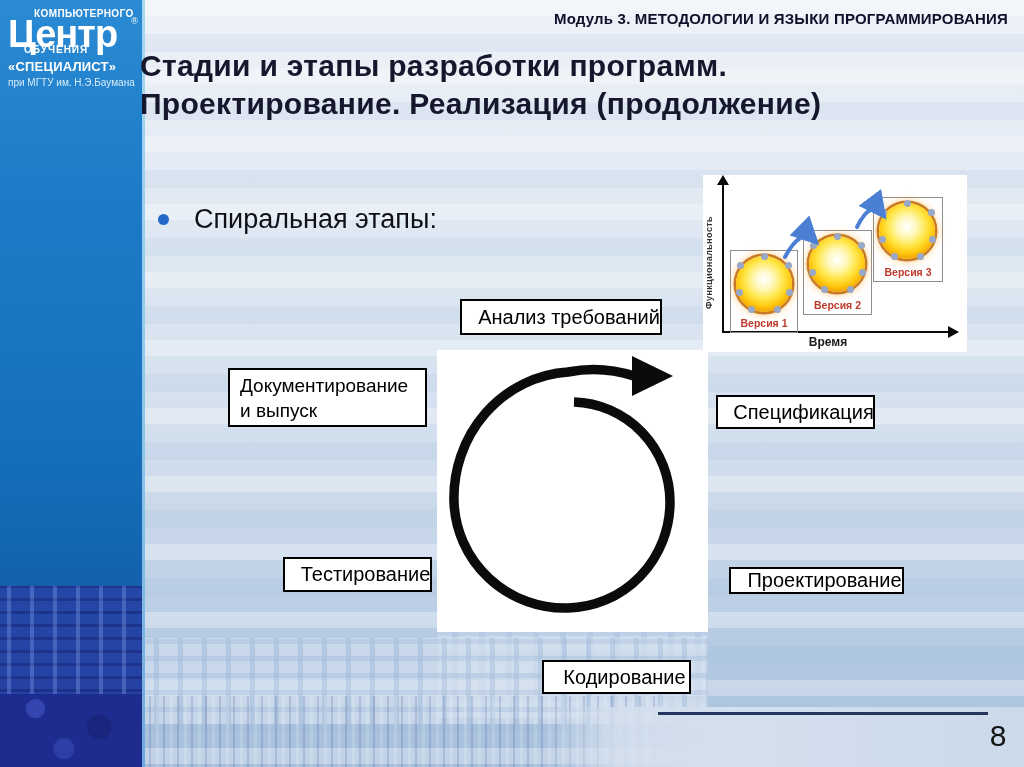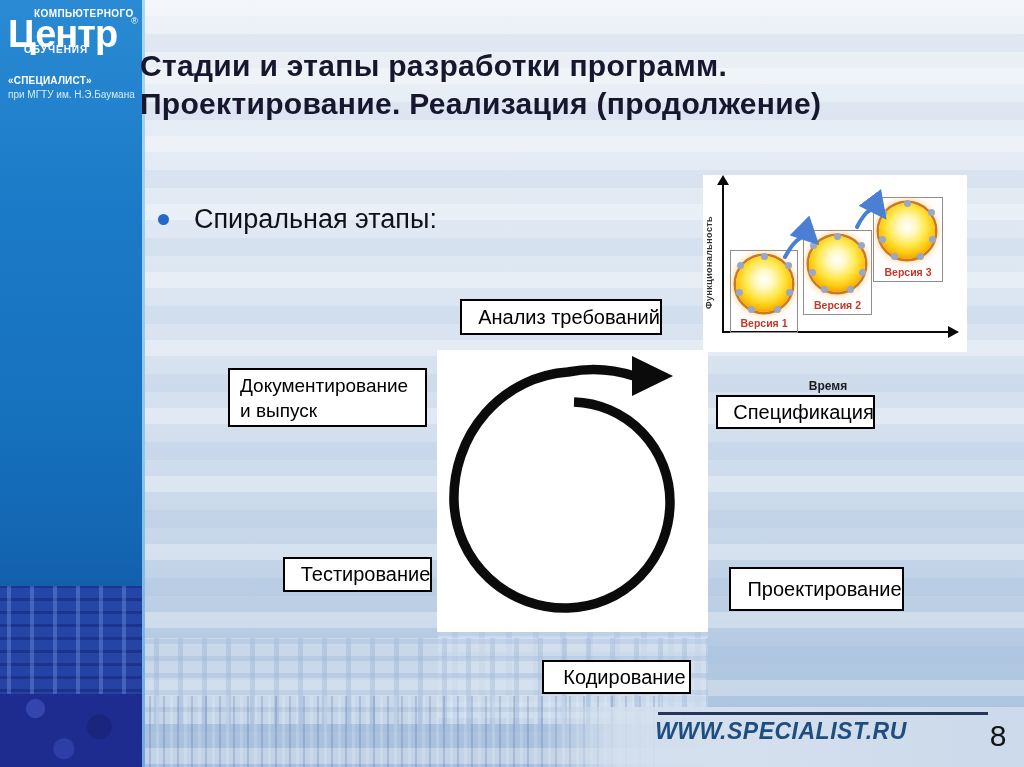--- a/index.html
+++ b/index.html
@@ -34,21 +34,21 @@
       radial-gradient(circle at 25% 20%, rgba(70,90,200,.55) 0 9px, rgba(70,90,200,0) 10px),
       radial-gradient(circle at 70% 45%, rgba(25,35,120,.8) 0 12px, rgba(25,35,120,0) 13px),
       radial-gradient(circle at 45% 75%, rgba(60,80,190,.5) 0 10px, rgba(60,80,190,0) 11px);}
 
   
   .logo{position:absolute; left:8px; top:8px; width:130px; color:#fff; z-index:3;}
   .logo-top{font-size:10px; font-weight:bold; letter-spacing:.4px; padding-left:26px; white-space:nowrap;}
   .logo-main{font-size:38px; font-weight:bold; line-height:30px; letter-spacing:-1px; margin-top:0;}
   .logo-reg{position:absolute; right:0; top:8px; font-size:9px;}
   .logo-sub{font-size:10px; font-weight:bold; letter-spacing:1px; margin:-5px 0 0 16px;}
-  .logo-brand{font-size:10px; font-weight:bold; letter-spacing:.2px; margin-top:20px; white-space:nowrap;}
+  .logo-brand{font-size:13px; font-weight:bold; letter-spacing:.2px; margin-top:4px; white-space:nowrap;}
   .logo-aff{font-size:10px; color:#D8ECF8; margin-top:3px; white-space:nowrap;}
 
   
   .bg-tower{position:absolute; left:438px; top:426px; width:270px; height:292px; z-index:1; opacity:.55;
     background-color:#DFE9F4;
     background-image:
       repeating-linear-gradient(90deg, rgba(165,190,222,0) 0 14px, rgba(165,190,222,.55) 14px 20px, rgba(165,190,222,0) 20px 27px),
       repeating-linear-gradient(0deg, rgba(165,190,222,0) 0 16px, rgba(165,190,222,.45) 16px 22px);}
   .bg-wide{position:absolute; left:142px; top:638px; width:566px; height:86px; z-index:1; opacity:.65;
     background-color:#D6E2F0;
@@ -75,21 +75,21 @@
   
   .axis{position:absolute; background:#0a0a0a;}
   .y-line{left:19px; top:8px; width:2px; height:150px;}
   .x-line{left:19px; top:156px; width:228px; height:2px;}
   .y-arrow{position:absolute; left:14px; top:0; width:0; height:0;
     border-left:6px solid transparent; border-right:6px solid transparent; border-bottom:10px solid #0a0a0a;}
   .x-arrow{position:absolute; left:245px; top:151px; width:0; height:0;
     border-top:6px solid transparent; border-bottom:6px solid transparent; border-left:11px solid #0a0a0a;}
   .y-lab{position:absolute; left:1px; top:18px; height:138px; writing-mode:vertical-rl; transform:rotate(180deg);
     font-size:9px; font-weight:bold; color:#333; text-align:center; letter-spacing:.4px;}
-  .x-lab{position:absolute; left:0; right:14px; top:160px; text-align:center; font-size:12px; font-weight:bold; color:#1c1c1c;margin-top:44px;}
+  .x-lab{position:absolute; left:0; right:14px; top:160px; text-align:center; font-size:12px; font-weight:bold; color:#1c1c1c;}
   .vbox{position:absolute; border:1px solid #8E8E8E; box-sizing:border-box;}
   .vbox-1{left:27px; top:75px; width:68px; height:83px;}
   .vbox-2{left:100px; top:47px; width:69px; height:85px;margin-top:8px;}
   .vbox-3{left:170px; top:22px; width:70px; height:85px;}
   .sphere{position:absolute; left:5px; top:5px; width:56px; height:56px; border-radius:50%;
     background:radial-gradient(circle at 50% 42%, #ffffff 0%, #fff8c0 22%, #ffe74a 45%, #ffc910 62%, #f09c00 78%, #d97b00 88%, #c46a00 100%);
     box-shadow:0 0 0 2.5px rgba(190,105,10,.85), 0 0 7px 3px rgba(255,170,40,.5);}
   .nodes{position:absolute; left:25px; top:-3px; width:7px; height:7px; border-radius:50%; background:#9AA8C8;
     box-shadow:-24px 9px 0 0 #9AA8C8, 24px 9px 0 0 #9AA8C8, -25px 36px 0 0 #9AA8C8, 25px 36px 0 0 #9AA8C8, -13px 53px 0 0 #9AA8C8, 13px 53px 0 0 #9AA8C8;}
   .v-label{position:absolute; left:0; right:0; bottom:3px; text-align:center;
@@ -97,21 +97,21 @@
   .chart-arrows{position:absolute; left:0; top:0; z-index:5; pointer-events:none;}
 
   
   .lbox{position:absolute; z-index:4; background:#fff; border:2px solid #000; box-sizing:border-box;
     display:flex; align-items:center; justify-content:center; font-size:20px; color:#000; white-space:nowrap;padding-left:16px;}
   .lbox-analysis{left:460px; top:299px; width:202px; height:36px;}
   .lbox-docs{left:228px; top:368px; width:199px; height:59px; flex-direction:column; align-items:flex-start;
     justify-content:center; padding-left:10px; font-size:19px; line-height:25px;}
   .lbox-spec{left:716px; top:395px; width:159px; height:34px;}
   .lbox-test{left:283px; top:557px; width:149px; height:35px;}
-  .lbox-design{left:729px; top:567px; width:175px; height:44px;}
+  .lbox-design{left:729px; top:567px; width:175px; height:27px;}
   .lbox-coding{left:542px; top:660px; width:149px; height:34px;}
 
   
   .footer-panel{position:absolute; left:540px; right:0; bottom:0; height:60px; z-index:3;
     background:linear-gradient(90deg, rgba(214,225,238,0) 0%, rgba(214,225,238,.85) 16%, #D5E0EE 40%, #CBD9EA 100%);}
   .footer-line{position:absolute; left:658px; top:712px; width:330px; height:3px; background:#25355E; z-index:4;}
   .footer-url{position:absolute; left:650px; top:718px; width:262px; z-index:4; text-align:center;
     font-size:23px; font-weight:bold; font-style:italic; color:#1E4E80; letter-spacing:.5px;}
   .page-num{position:absolute; left:976px; top:719px; width:44px; z-index:4; text-align:center;
     font-size:30px; color:#141414;}
@@ -132,20 +132,21 @@
     <div class="logo">
       <div class="logo-top">КОМПЬЮТЕРНОГО</div>
       <div class="logo-main">Центр</div>
       <div class="logo-reg">®</div>
       <div class="logo-sub">ОБУЧЕНИЯ</div>
       <div class="logo-brand">«СПЕЦИАЛИСТ»</div>
       <div class="logo-aff">при МГТУ им. Н.Э.Баумана</div>
     </div>
   </div>
 
+  <div class="module">Модуль 3. МЕТОДОЛОГИИ И ЯЗЫКИ ПРОГРАММИРОВАНИЯ</div>
   <div class="title">
     <div>Стадии и этапы разработки программ.</div>
     <div>Проектирование. Реализация (продолжение)</div>
   </div>
 
   <div class="bullet-row">
     <div class="bullet-dot"></div>
     <div class="bullet-text">Спиральная этапы:</div>
   </div>
 
@@ -209,16 +210,15 @@
   </div>
   <div class="lbox lbox-design">
     <span>Проектирование</span>
   </div>
   <div class="lbox lbox-coding">
     <span>Кодирование</span>
   </div>
 
   <div class="footer-panel"></div>
   <div class="footer-line"></div>
-  <div class="footer-url">WWW.SPECIALIST.RU</div>
   <div class="page-num">8</div>
 
 </div>
 
 </body></html>

